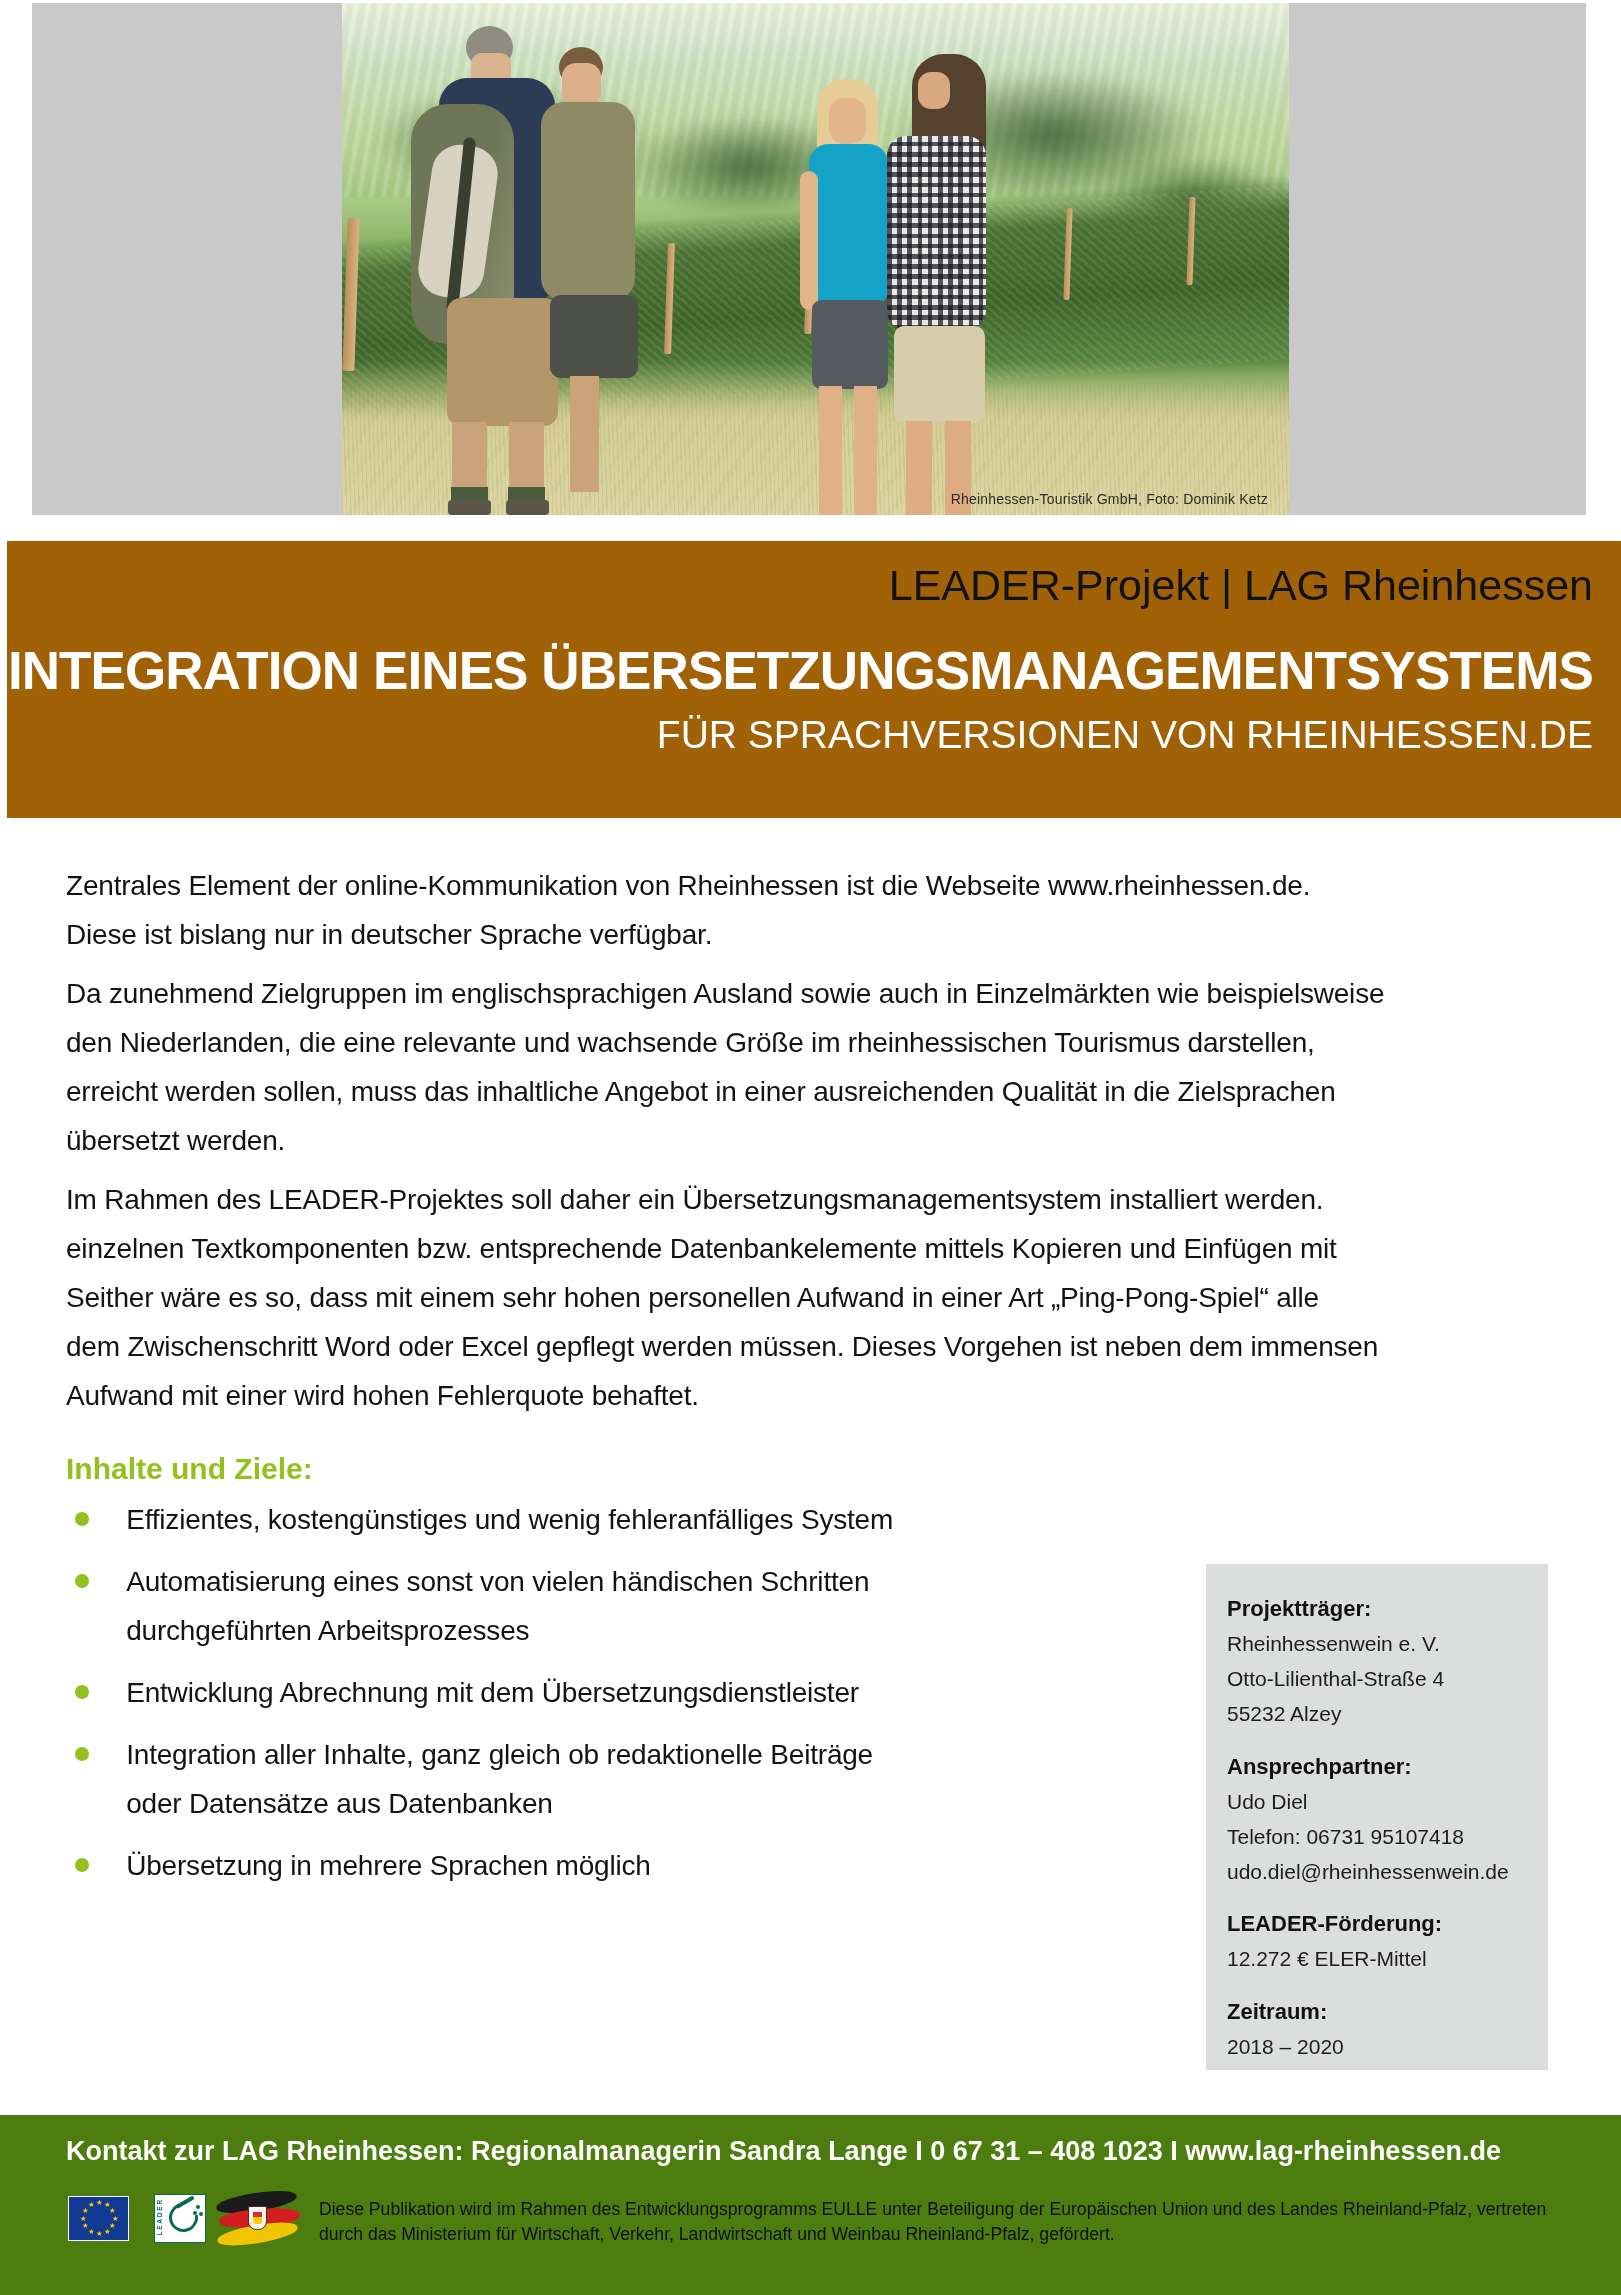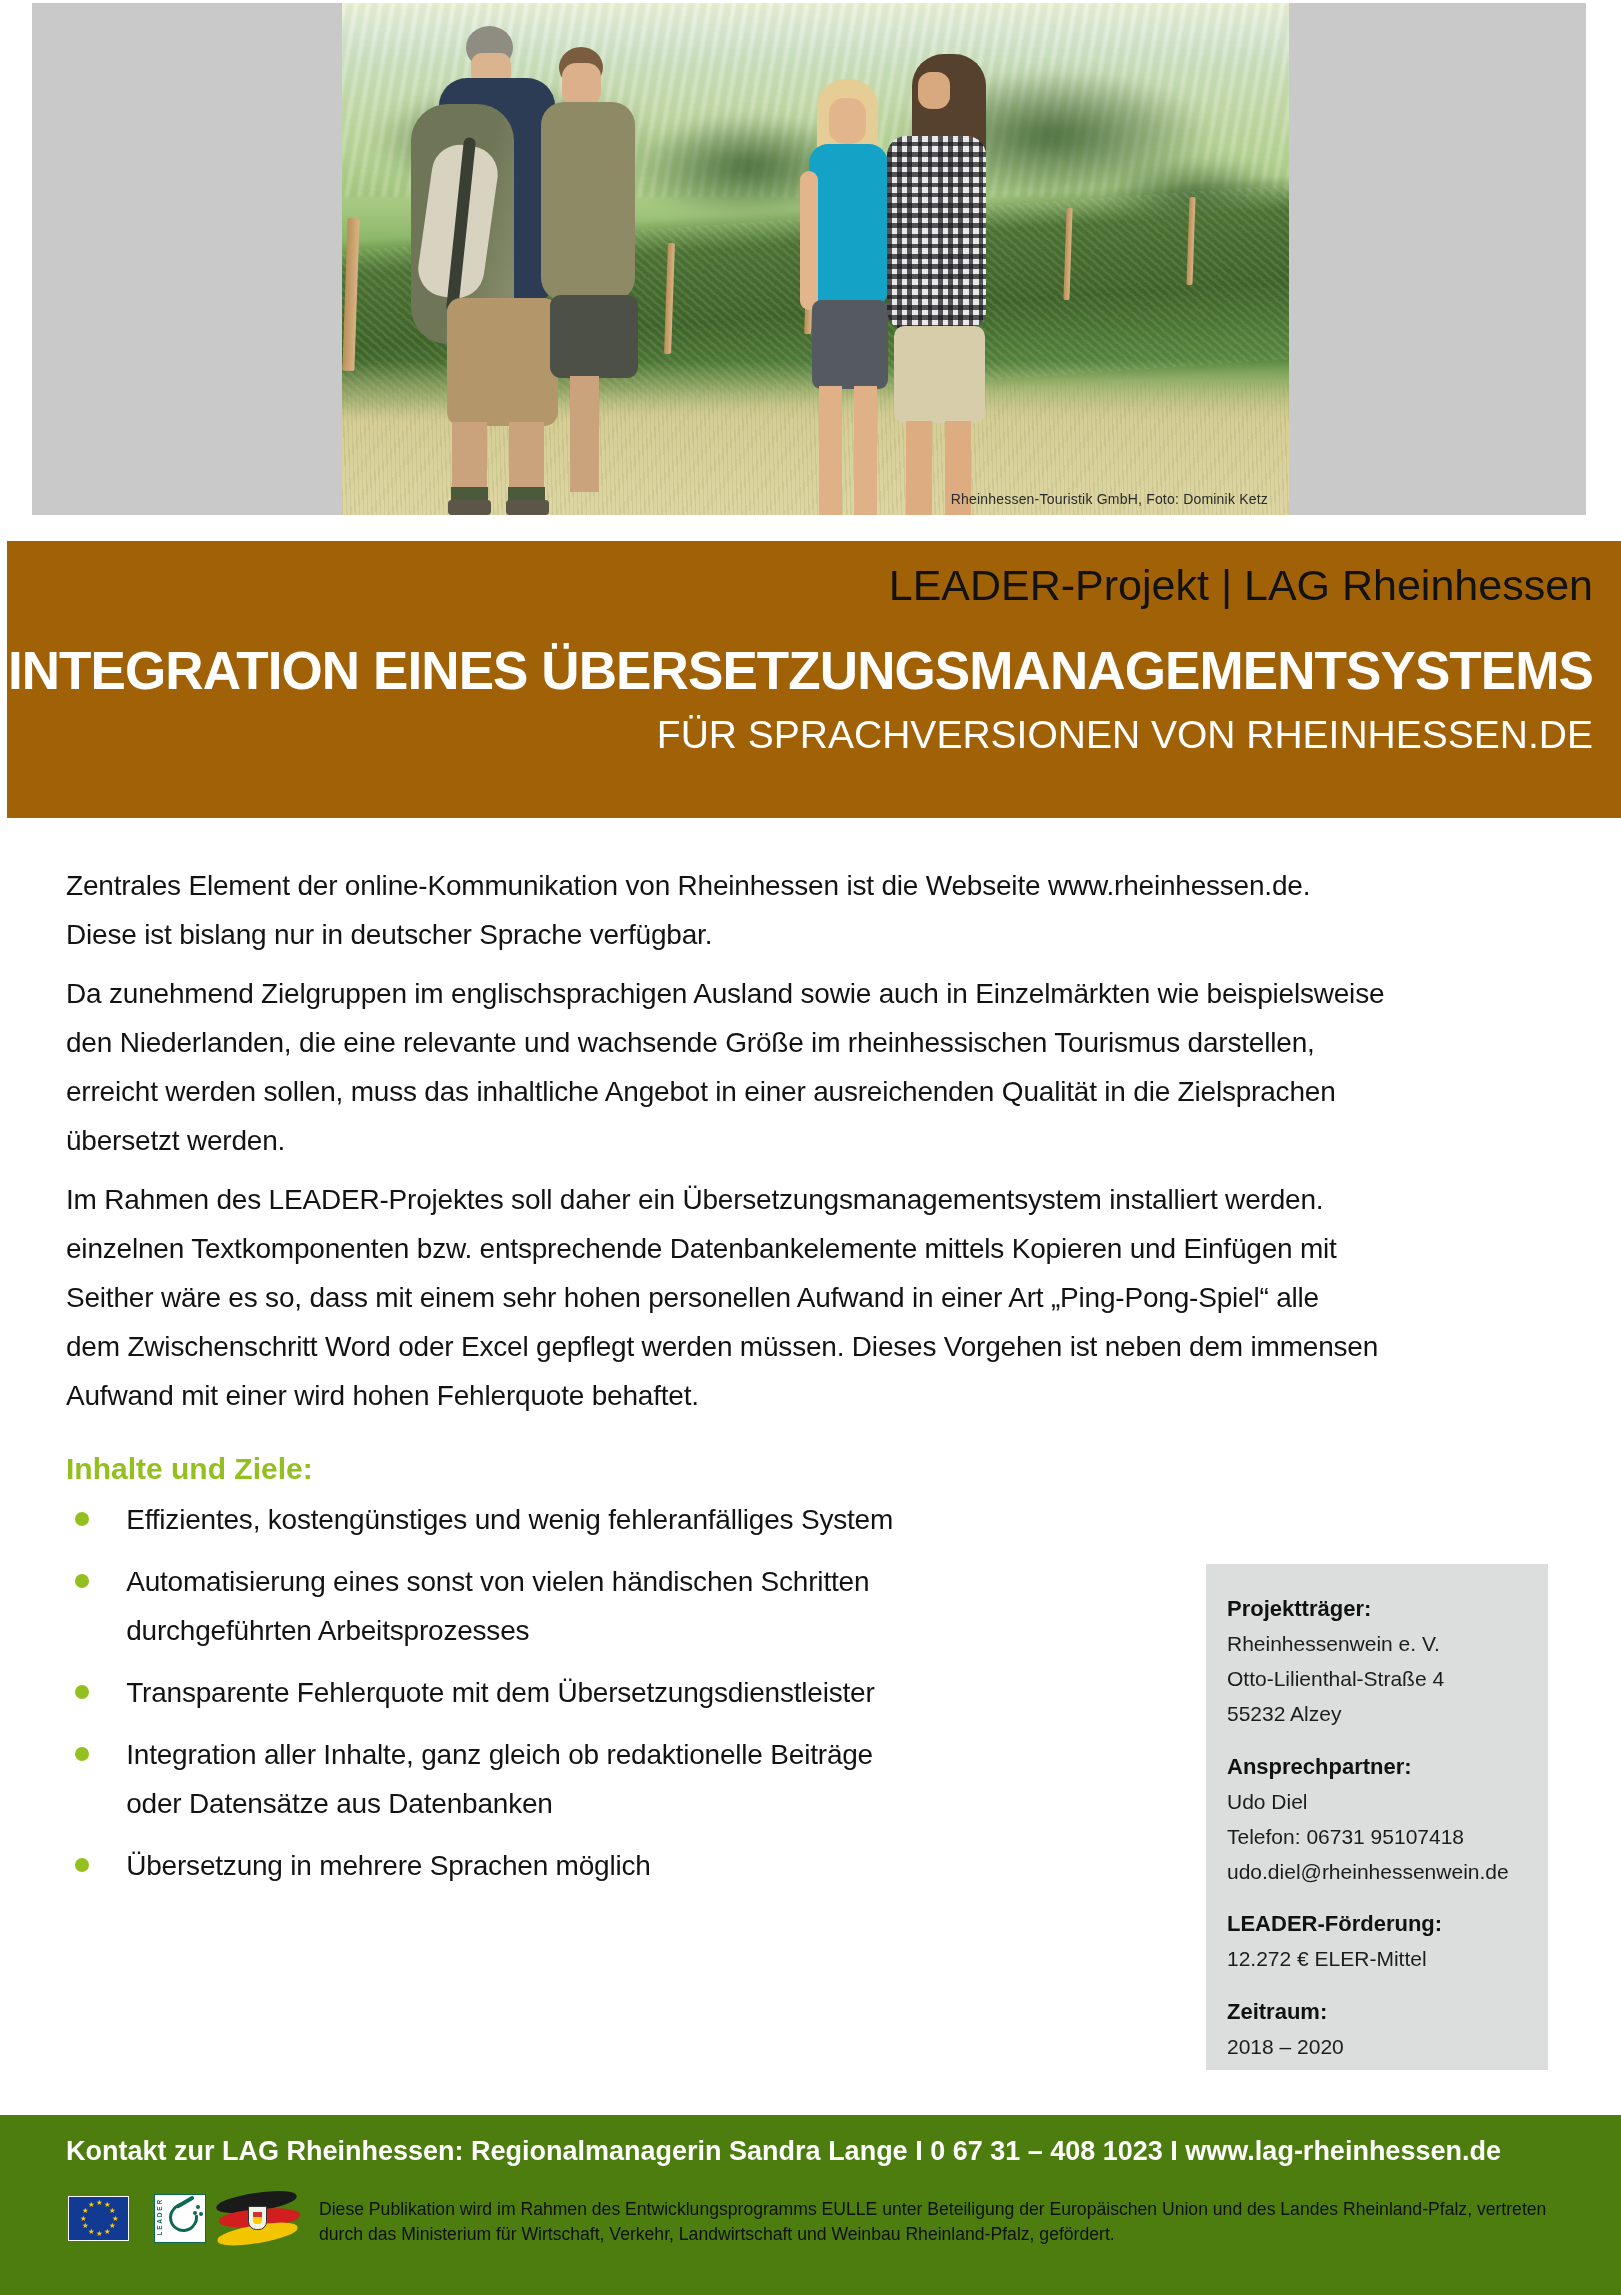--- a/index.html
+++ b/index.html
@@ -187,21 +187,21 @@
       <div class="goal">
         <span class="goal-dot"></span>
         <div class="goal-text">
           <div class="bline">Automatisierung eines sonst von vielen händischen Schritten</div>
           <div class="bline">durchgeführten Arbeitsprozesses</div>
         </div>
       </div>
       <div class="goal">
         <span class="goal-dot"></span>
         <div class="goal-text">
-          <div class="bline">Transparente Fehlerquote mit dem Übersetzungsdienstleister</div>
+          <div class="bline">Entwicklung Abrechnung mit dem Übersetzungsdienstleister</div>
         </div>
       </div>
       <div class="goal">
         <span class="goal-dot"></span>
         <div class="goal-text">
           <div class="bline">Integration aller Inhalte, ganz gleich ob redaktionelle Beiträge</div>
           <div class="bline">oder Datensätze aus Datenbanken</div>
         </div>
       </div>
       <div class="goal">

